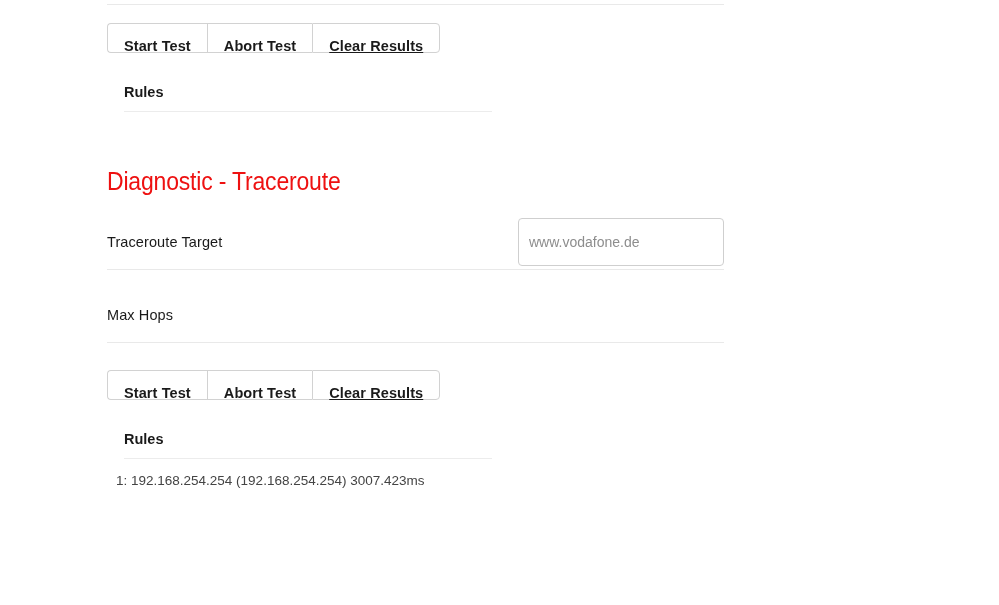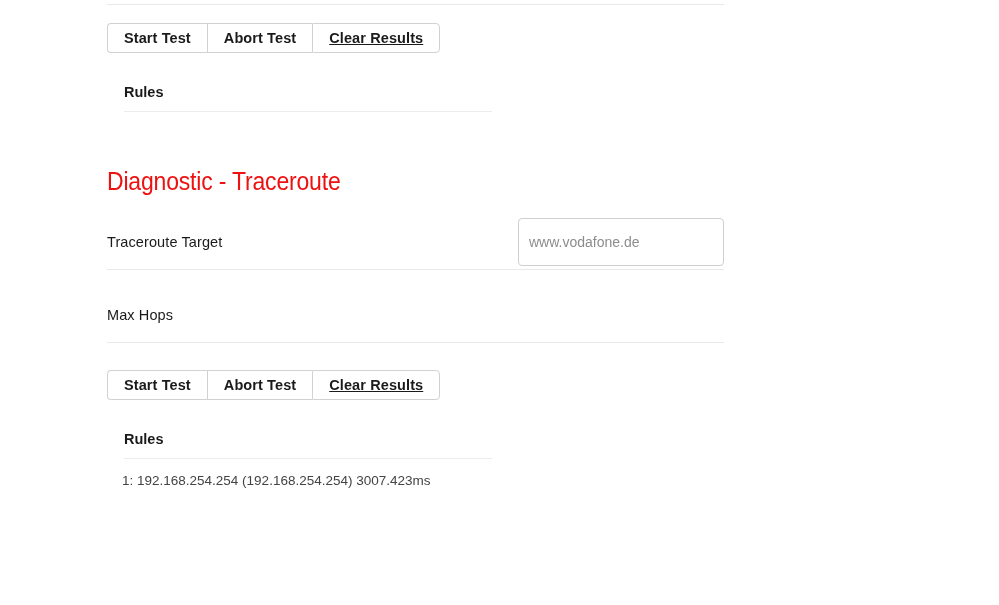--- a/index.html
+++ b/index.html
@@ -45,21 +45,21 @@
   }
   .btn {
     background: #ffffff;
     border: 1px solid #d2d2d2;
     border-right-width: 0;
     color: #1a1a1a;
     font-family: "Liberation Sans", "DejaVu Sans", sans-serif;
     font-size: 14.5px;
     font-weight: bold;
     letter-spacing: 0.1px;
-    padding: 0 16px;
+    padding: 8px 16px;
     height: 30px;
     line-height: 28px;
     cursor: pointer;
     white-space: nowrap;
     box-sizing: border-box;
     text-align: center;
   }
   .btn:first-child {
     border-top-left-radius: 4px;
     border-bottom-left-radius: 4px;
@@ -85,21 +85,21 @@
   }
   .rules-hr {
     height: 1px;
     background: #ececec;
     width: 368px;
     margin-left: 17px;
     font-size: 0;
     line-height: 0;
   }
   .rules-output {
-    margin-left: 15px;
+    margin-left: 9px;
     width: 600px;
     font-size: 13.5px;
     color: #444444;
     line-height: 18px;
     white-space: pre;
   }
 
   
   .section-title {
     color: #EE1111;

